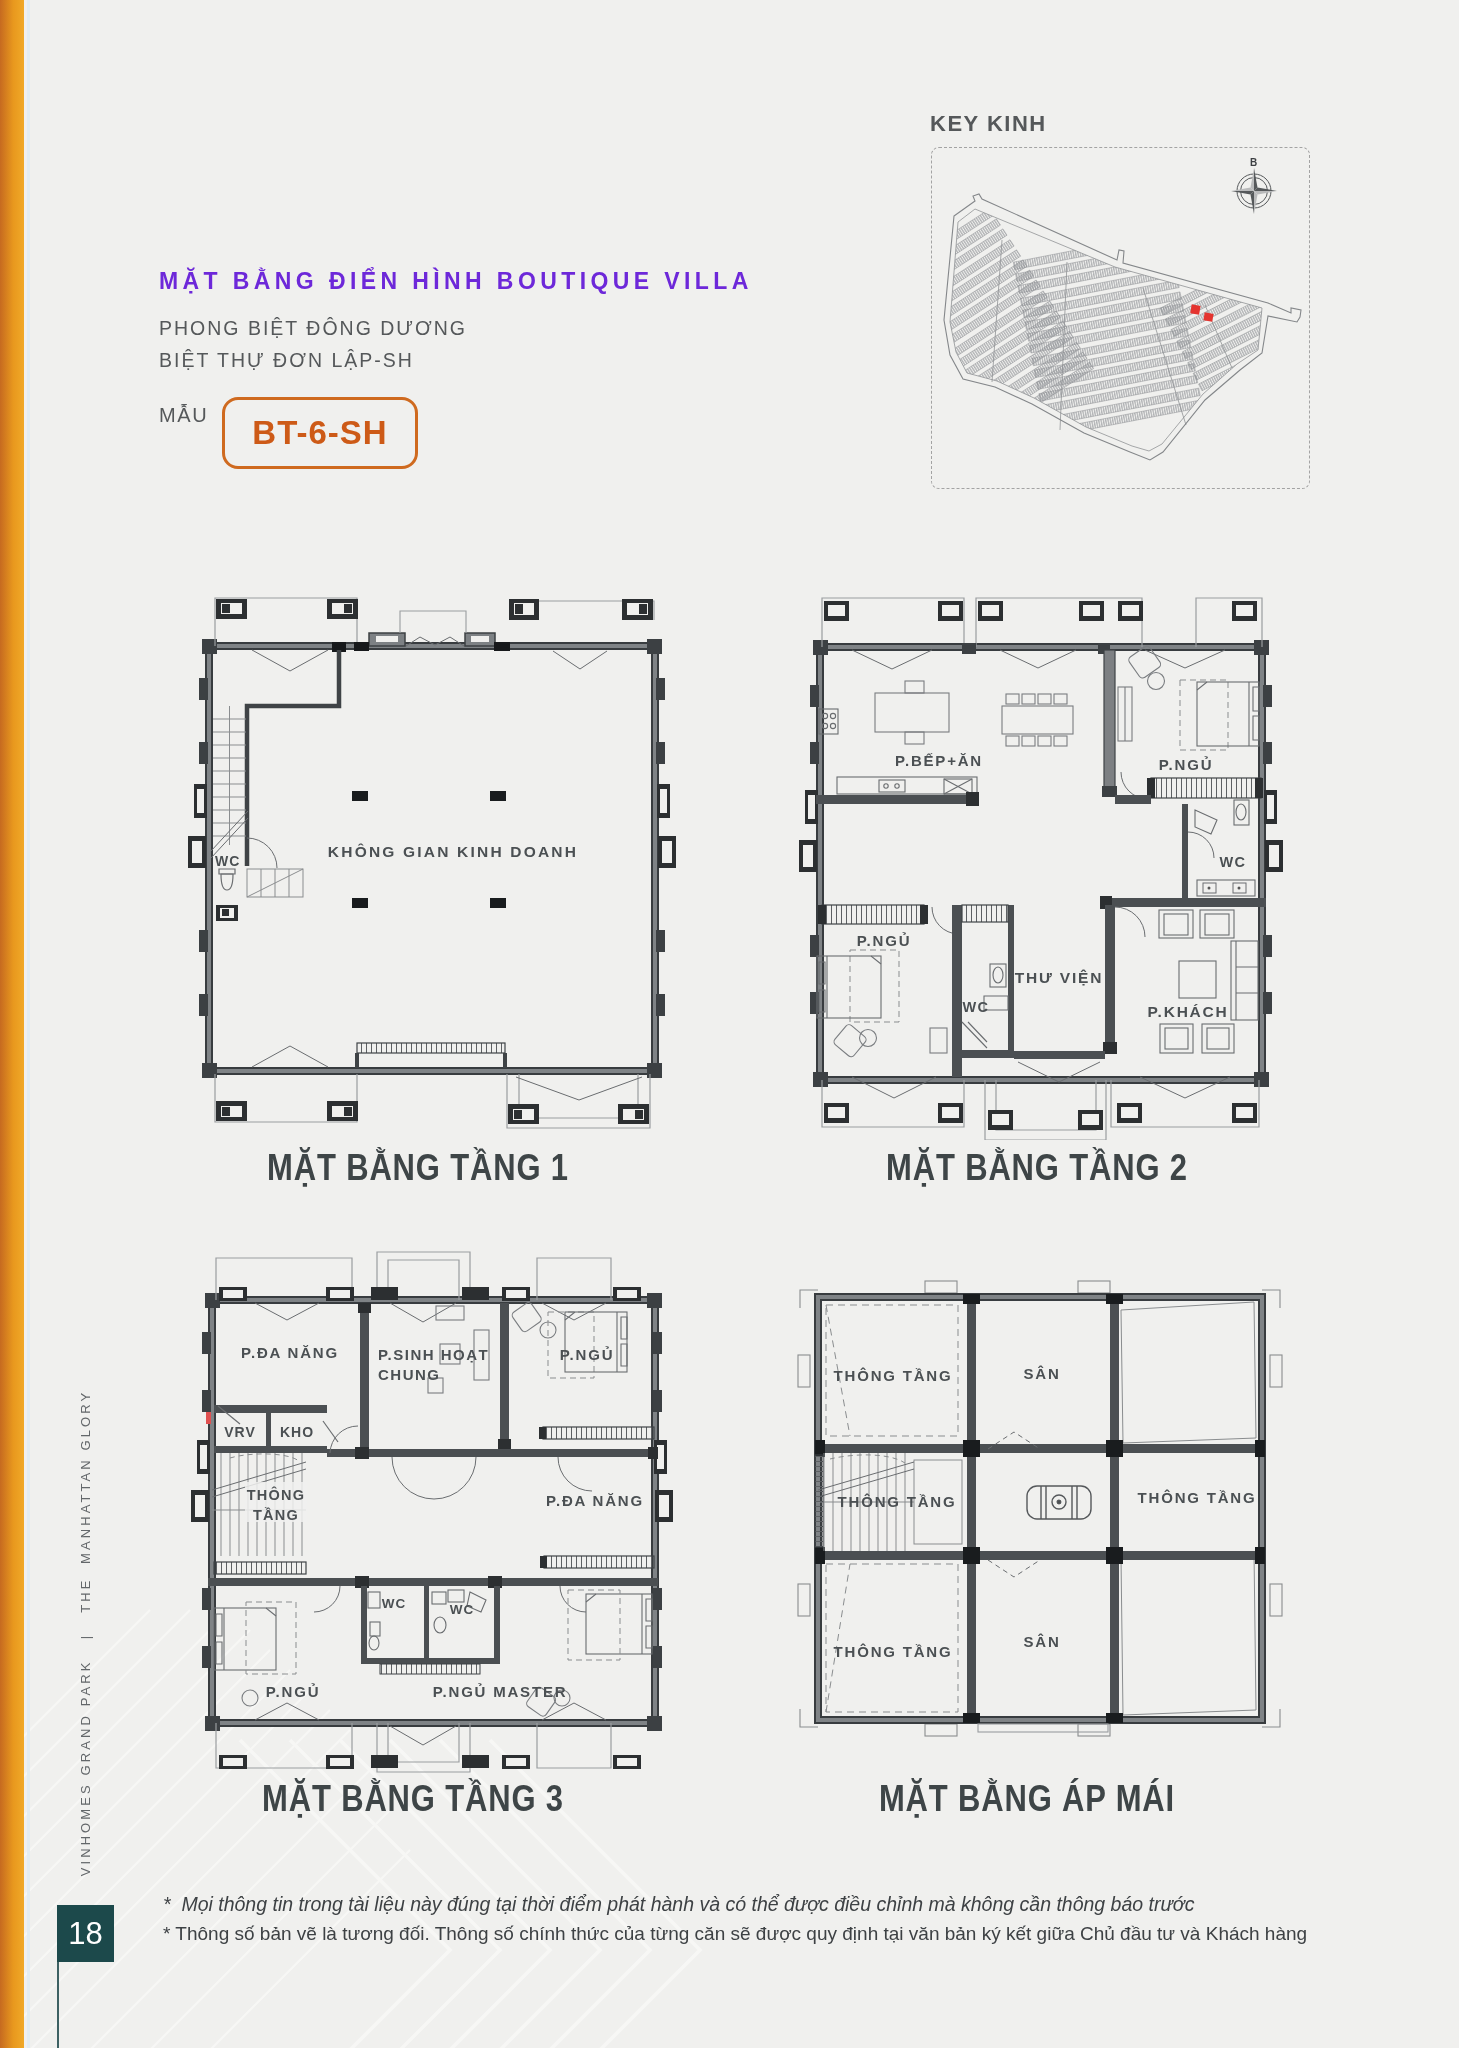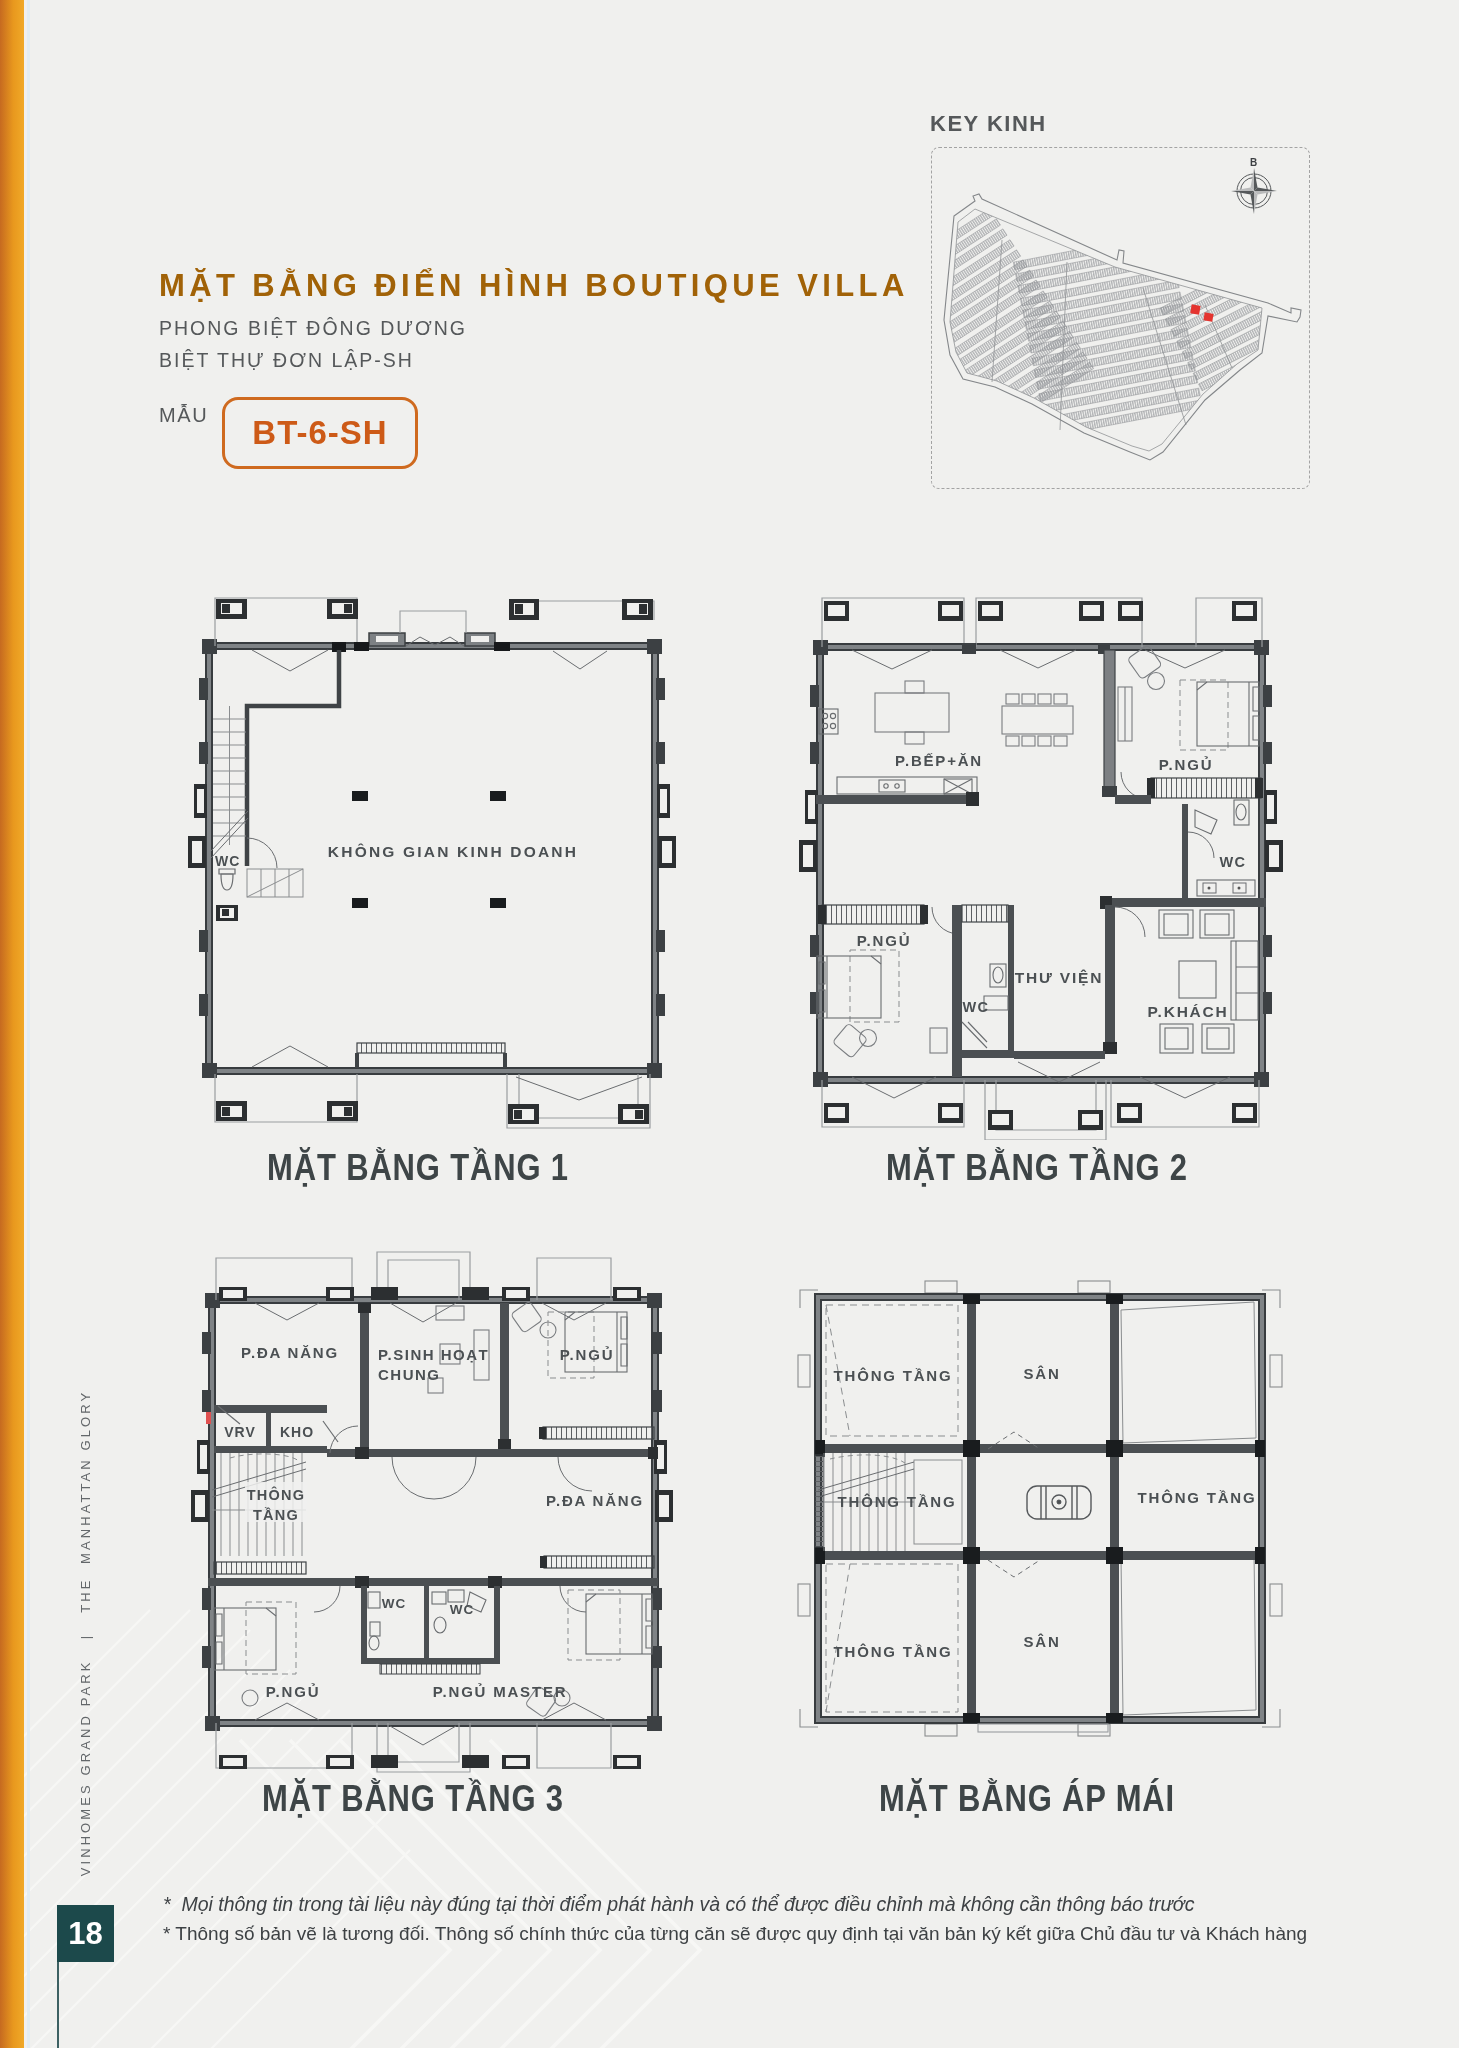--- a/index.html
+++ b/index.html
@@ -37,21 +37,21 @@
 <path d="M490,900 L700,690 L490,480"></path>
 </g>
 </g>
 </svg>
 
 <div class="abs" style="left:0;top:0;width:24px;height:2048px;background:linear-gradient(90deg,#c66a20,#e8981e 55%,#f0a928)"></div>
 
 <div class="abs" style="left:27px;top:0;width:3px;height:2048px;background:#e3edf2"></div>
 
 
-<div class="abs" style="left:159px;top:268px;font-size:31px;font-weight:bold;letter-spacing:4.4px;color:#a16207">MẶT BẰNG ĐIỂN HÌNH BOUTIQUE VILLA</div>
+<div class="abs" style="left:159px;top:268px;font-size:23px;font-weight:bold;letter-spacing:4.4px;color:#6d28d9">MẶT BẰNG ĐIỂN HÌNH BOUTIQUE VILLA</div>
 
 <div class="abs" style="left:159px;top:317px;font-size:19.5px;letter-spacing:2px;color:#55585a">PHONG BIỆT ĐÔNG DƯƠNG</div>
 
 <div class="abs" style="left:159px;top:349px;font-size:19.5px;letter-spacing:2px;color:#55585a">BIỆT THỰ ĐƠN LẬP-SH</div>
 
 <div class="abs" style="left:159px;top:404px;font-size:20px;letter-spacing:1.6px;color:#55585a">MẪU</div>
 
 <div class="abs" style="left:222px;top:397px;width:190px;height:66px;border:3px solid #cf6a1f;border-radius:16px;line-height:66px;text-align:center;font-size:33px;font-weight:bold;letter-spacing:1px;color:#cd5a17">BT-6-SH</div>
 
 <div class="abs" style="left:930px;top:111px;font-size:22px;font-weight:bold;letter-spacing:1.5px;color:#55585a">KEY KINH</div>
@@ -952,21 +952,21 @@
 <div class="ptitle" style="left:188px;top:1147px">MẶT BẰNG TẦNG 1</div>
 
 <div class="ptitle" style="left:807px;top:1147px">MẶT BẰNG TẦNG 2</div>
 
 <div class="ptitle" style="left:183px;top:1778px">MẶT BẰNG TẦNG 3</div>
 
 <div class="ptitle" style="left:797px;top:1778px">MẶT BẰNG ÁP MÁI</div>
 
 <div class="abs" style="left:85px;top:1633px;transform:translate(-50%,-50%) rotate(-90deg);white-space:nowrap;font-size:13px;letter-spacing:3.1px;color:#63676a">VINHOMES GRAND PARK&nbsp;&nbsp;&nbsp;|&nbsp;&nbsp;&nbsp;THE&nbsp;&nbsp;MANHATTAN GLORY</div>
 
-<div class="abs" style="left:57px;top:1905px;width:57px;height:57px;background:#1c494b;color:#fff;font-size:31px;font-weight:bold;text-align:center;line-height:57px">18</div>
+<div class="abs" style="left:57px;top:1905px;width:57px;height:57px;background:#1c494b;color:#fff;font-size:31px;font-weight:normal;text-align:center;line-height:57px">18</div>
 
 <div class="abs" style="left:57px;top:1962px;width:2px;height:86px;background:#3d6163"></div>
 
 <div class="abs" style="left:163px;top:1893px;font-size:19.5px;font-style:italic;color:#3d4144">*&nbsp;&nbsp;Mọi thông tin trong tài liệu này đúng tại thời điểm phát hành và có thể được điều chỉnh mà không cần thông báo trước</div>
 
 <div class="abs" style="left:163px;top:1923px;font-size:19px;color:#3d4144">* Thông số bản vẽ là tương đối. Thông số chính thức của từng căn sẽ được quy định tại văn bản ký kết giữa Chủ đầu tư và Khách hàng</div>
 
 </div>
 
 </body></html>

